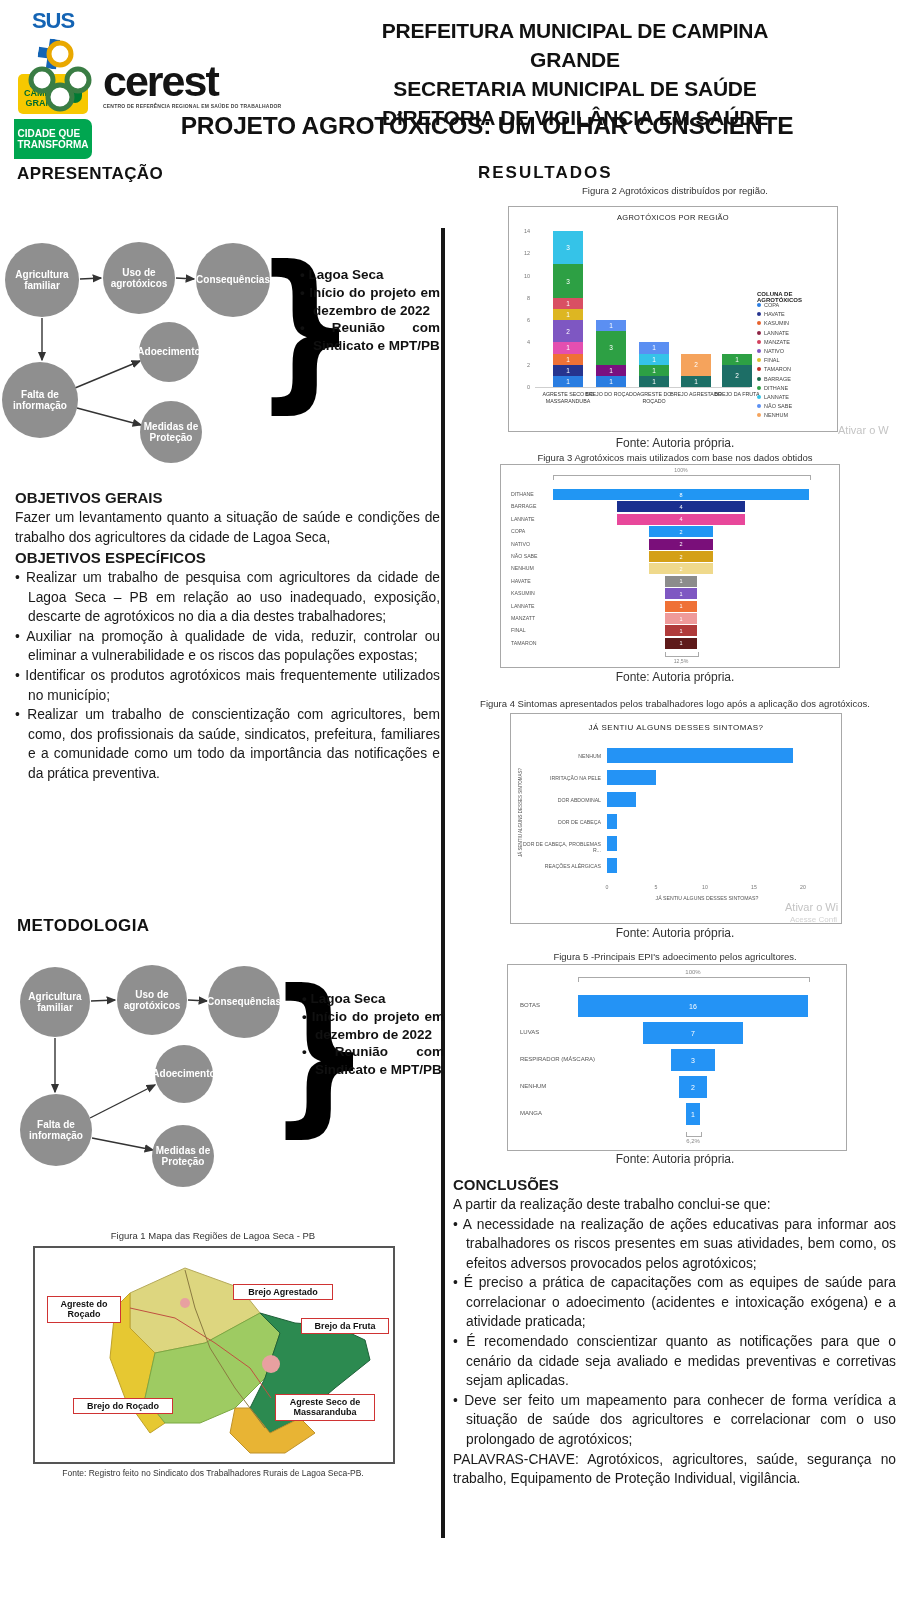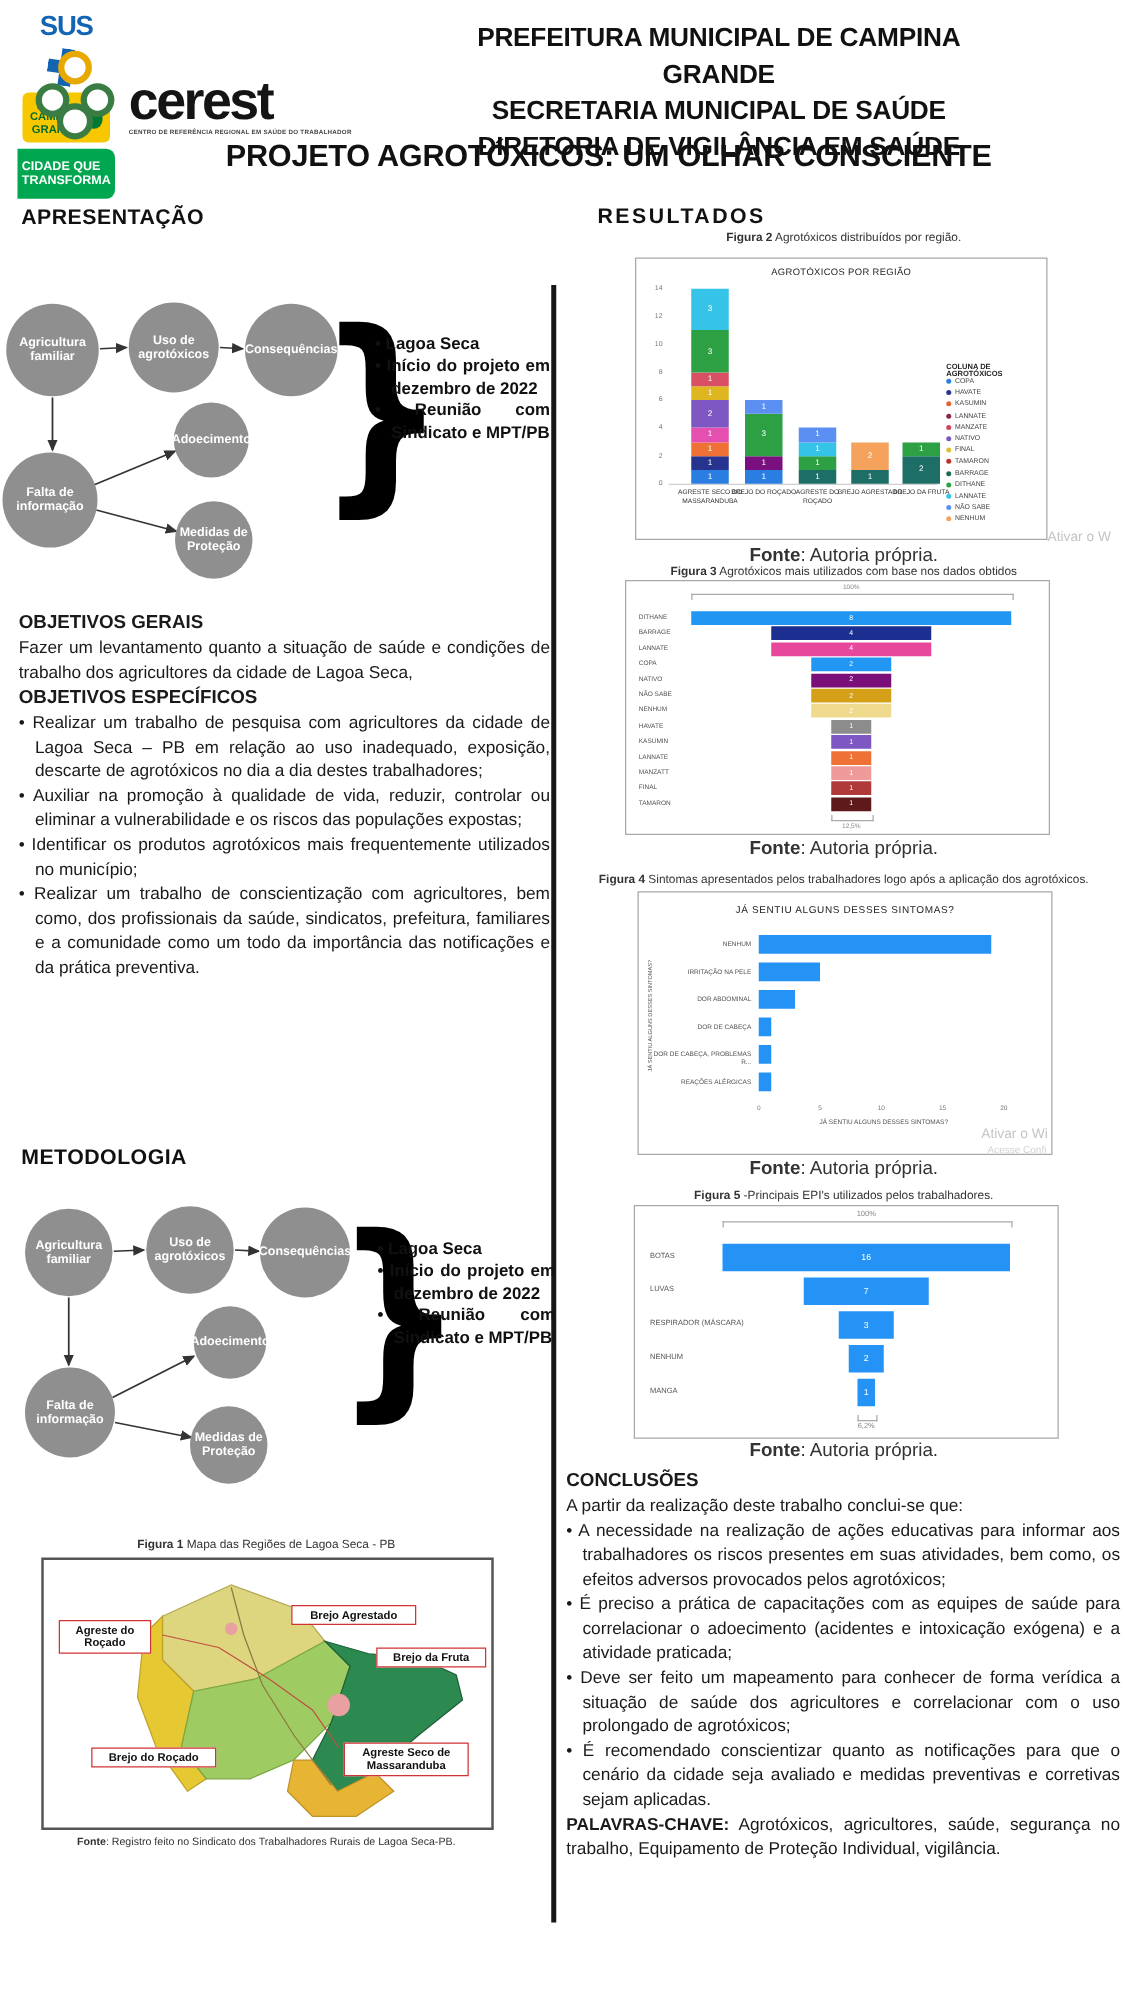--- a/index.html
+++ b/index.html
@@ -8,22 +8,22 @@
   .abs{position:absolute;}
   .sec-h{font-weight:bold;font-size:17px;letter-spacing:.4px;color:#111;}
   .bold-h{font-weight:bold;font-size:15px;margin:2px 0;}
   .body-text{font-size:13.8px;line-height:1.42;text-align:justify;}
   .li-h{padding-left:13px;text-indent:-13px;text-align:justify;font-size:13.8px;line-height:1.42;}
   .org-lines{left:335px;top:16px;width:480px;text-align:center;font-weight:bold;
              font-size:21px;line-height:29px;color:#111;letter-spacing:-.2px;}
   .main-title{left:87px;top:112px;width:800px;text-align:center;font-weight:bold;
               font-size:24.5px;letter-spacing:-.2px;color:#111;}
   .cap{font-size:9.5px;color:#333;text-align:center;}
-  .cap-b{font-weight:bold;}
-  .fonte{font-size:15px;color:#333;text-align:center;}
+  .cap-b{font-weight:normal;}
+  .fonte{font-size:12px;color:#333;text-align:center;}
   .chart-box{background:#fff;border:1px solid #a8a8a8;position:absolute;}
   .map-box{background:#fff;border:2px solid #555;position:absolute;}
   .circle{position:absolute;background:#8f8f8f;color:#fff;border-radius:50%;
           display:flex;align-items:center;justify-content:center;text-align:center;
           font-weight:bold;font-size:10px;line-height:1.15;padding:2px;box-sizing:border-box;}
   .brace{position:absolute;font-family:"DejaVu Sans",sans-serif;font-weight:bold;
          font-size:172px;line-height:205px;transform:scaleX(.85);color:#000;}
   .diag-bullet{padding-left:13px;text-indent:-13px;text-align:justify;
                font-weight:bold;font-size:13.5px;line-height:1.32;color:#111;}
   .divider{left:441px;top:228px;width:4px;height:1310px;background:#161616;}
@@ -343,21 +343,21 @@
       <div style="position: absolute; left: 284px; top: 170px; width: 16px; text-align: center; font-size: 5.2px; color: rgb(119, 119, 119);">20</div>
       <div style="position: absolute; left: 56px; top: 181px; width: 280px; text-align: center; font-size: 5.2px; color: rgb(85, 85, 85);">JÁ SENTIU ALGUNS DESSES SINTOMAS?</div>
     </div>
   <div class="abs fonte" style="left:455px;top:926px;width:440px;">
     <span class="cap-b">Fonte</span><span>: Autoria própria.</span>
   </div>
   <div class="abs wm1" style="left:785px;top:901px;">Ativar o Wi</div>
   <div class="abs wm2" style="left:790px;top:915px;">Acesse Confi</div>
 
   <div class="abs cap" style="left:455px;top:951px;width:440px;">
-    <span class="cap-b">Figura 5</span><span> -Principais EPI's utilizados pelos trabalhadores.</span>
+    <span class="cap-b">Figura 5</span><span> -Principais EPI's adoecimento pelos agricultores.</span>
   </div>
   <div id="fig5" class="chart-box" style="left:507px;top:964px;width:338px;height:185px;">
       <div style="position: absolute; left: 155px; top: 4px; width: 60px; text-align: center; font-size: 6px; color: rgb(136, 136, 136);">100%</div>
       <div style="position: absolute; left: 70px; top: 12px; width: 230px; height: 4px; border-top: 1px solid rgb(170, 170, 170); border-left: 1px solid rgb(170, 170, 170); border-right: 1px solid rgb(170, 170, 170);"></div>
       <div style="position: absolute; left: 12px; top: 37px; width: 80px; font-size: 6px; color: rgb(85, 85, 85);">BOTAS</div>
       <div style="position: absolute; left: 70px; top: 30px; width: 230px; height: 22px; background: rgb(36, 147, 245); color: rgb(255, 255, 255); font-size: 7px; display: flex; align-items: center; justify-content: center;">16</div>
       <div style="position: absolute; left: 12px; top: 64px; width: 80px; font-size: 6px; color: rgb(85, 85, 85);">LUVAS</div>
       <div style="position: absolute; left: 134.688px; top: 57px; width: 100.625px; height: 22px; background: rgb(36, 147, 245); color: rgb(255, 255, 255); font-size: 7px; display: flex; align-items: center; justify-content: center;">7</div>
       <div style="position: absolute; left: 12px; top: 91px; width: 80px; font-size: 6px; color: rgb(85, 85, 85);">RESPIRADOR (MÁSCARA)</div>
       <div style="position: absolute; left: 163.438px; top: 84px; width: 43.125px; height: 22px; background: rgb(36, 147, 245); color: rgb(255, 255, 255); font-size: 7px; display: flex; align-items: center; justify-content: center;">3</div>
@@ -371,21 +371,21 @@
   <div class="abs fonte" style="left:455px;top:1152px;width:440px;">
     <span class="cap-b">Fonte</span><span>: Autoria própria.</span>
   </div>
 
   <div class="abs" style="left:453px;top:1174px;width:443px;">
     <div class="bold-h">CONCLUSÕES</div>
     <div class="body-text">A partir da realização deste trabalho conclui-se que:</div>
     <div id="conclusoes-list">
         <div class="li-h">• A necessidade na realização de ações educativas para informar aos trabalhadores os riscos presentes em suas atividades, bem como, os efeitos adversos provocados pelos agrotóxicos;</div>
         <div class="li-h">• É preciso a prática de capacitações com as equipes de saúde para correlacionar o adoecimento (acidentes e intoxicação exógena) e a atividade praticada;</div>
+        <div class="li-h">• É recomendado conscientizar quanto as notificações para que o cenário da cidade seja avaliado e medidas preventivas e corretivas sejam aplicadas.</div>
         <div class="li-h">• Deve ser feito um mapeamento para conhecer de forma verídica a situação de saúde dos agricultores e correlacionar com o uso prolongado de agrotóxicos;</div>
-        <div class="li-h">• É recomendado conscientizar quanto as notificações para que o cenário da cidade seja avaliado e medidas preventivas e corretivas sejam aplicadas.</div>
       </div>
     <div class="body-text">
       <span class="cap-b" style="font-size:13.8px;">PALAVRAS-CHAVE:</span><span> Agrotóxicos, agricultores, saúde, segurança no trabalho, Equipamento de Proteção Individual, vigilância.</span>
     </div>
   </div>
 
 </div>
 
 </body></html>

